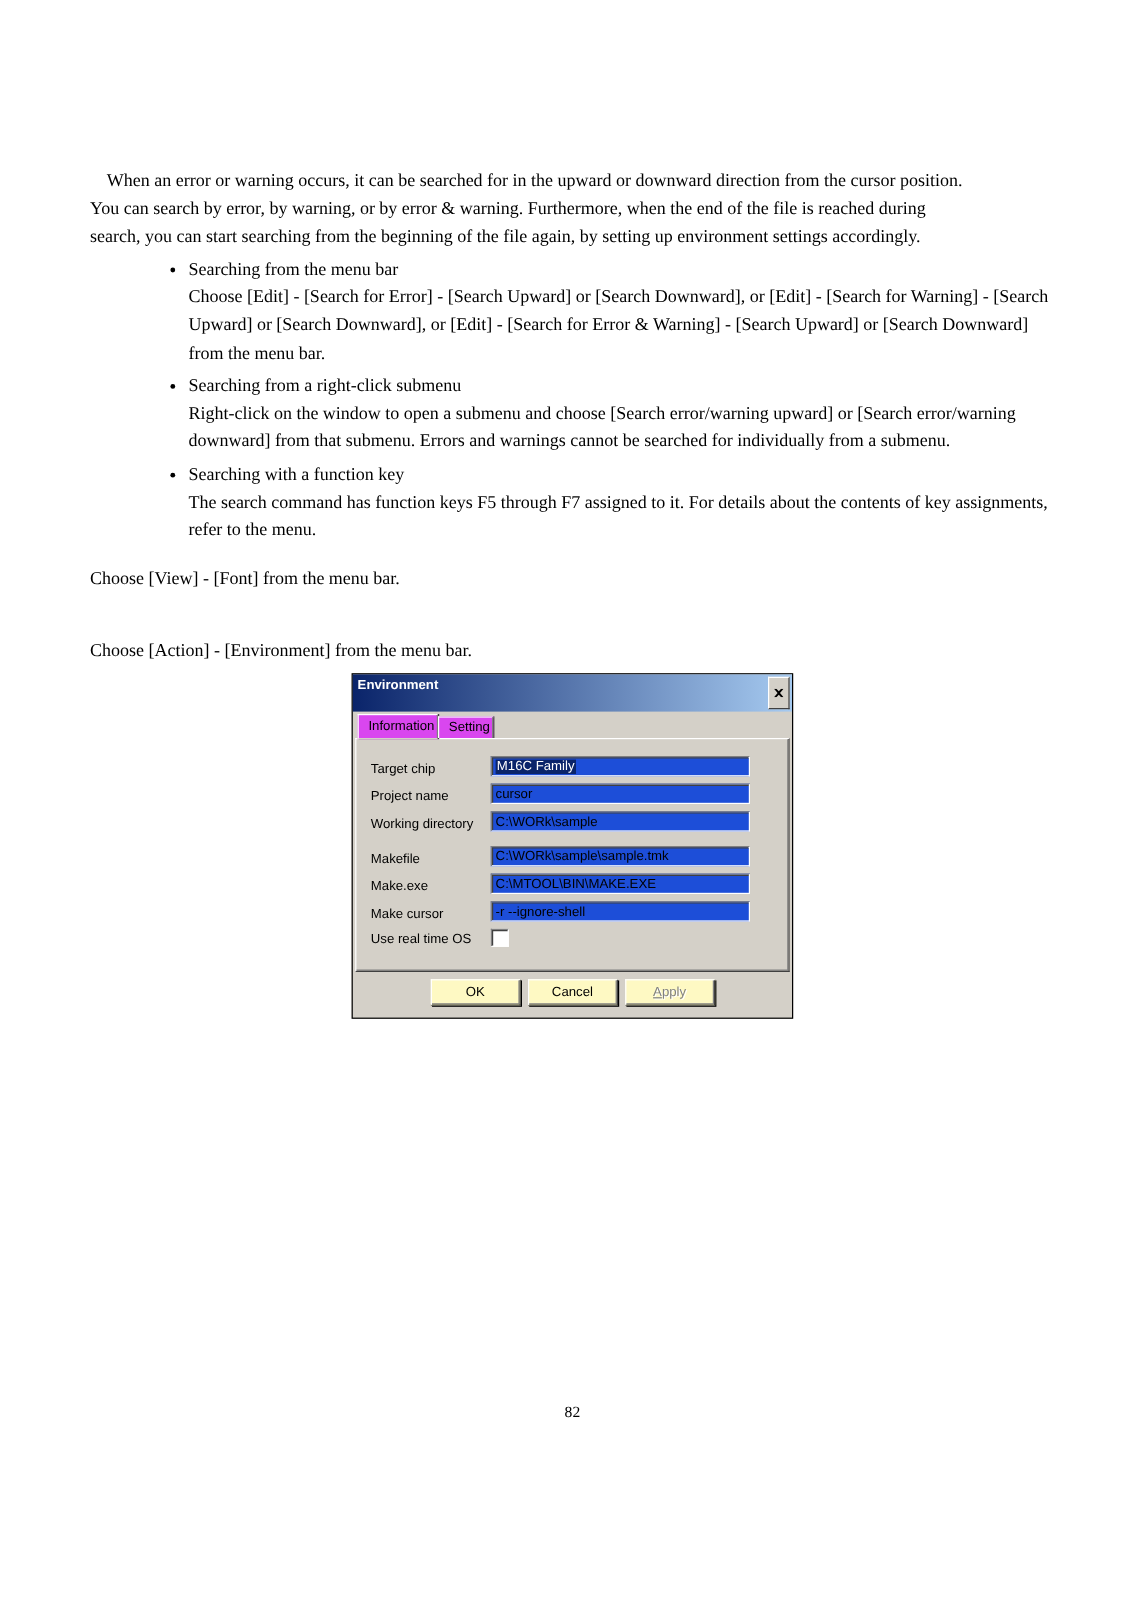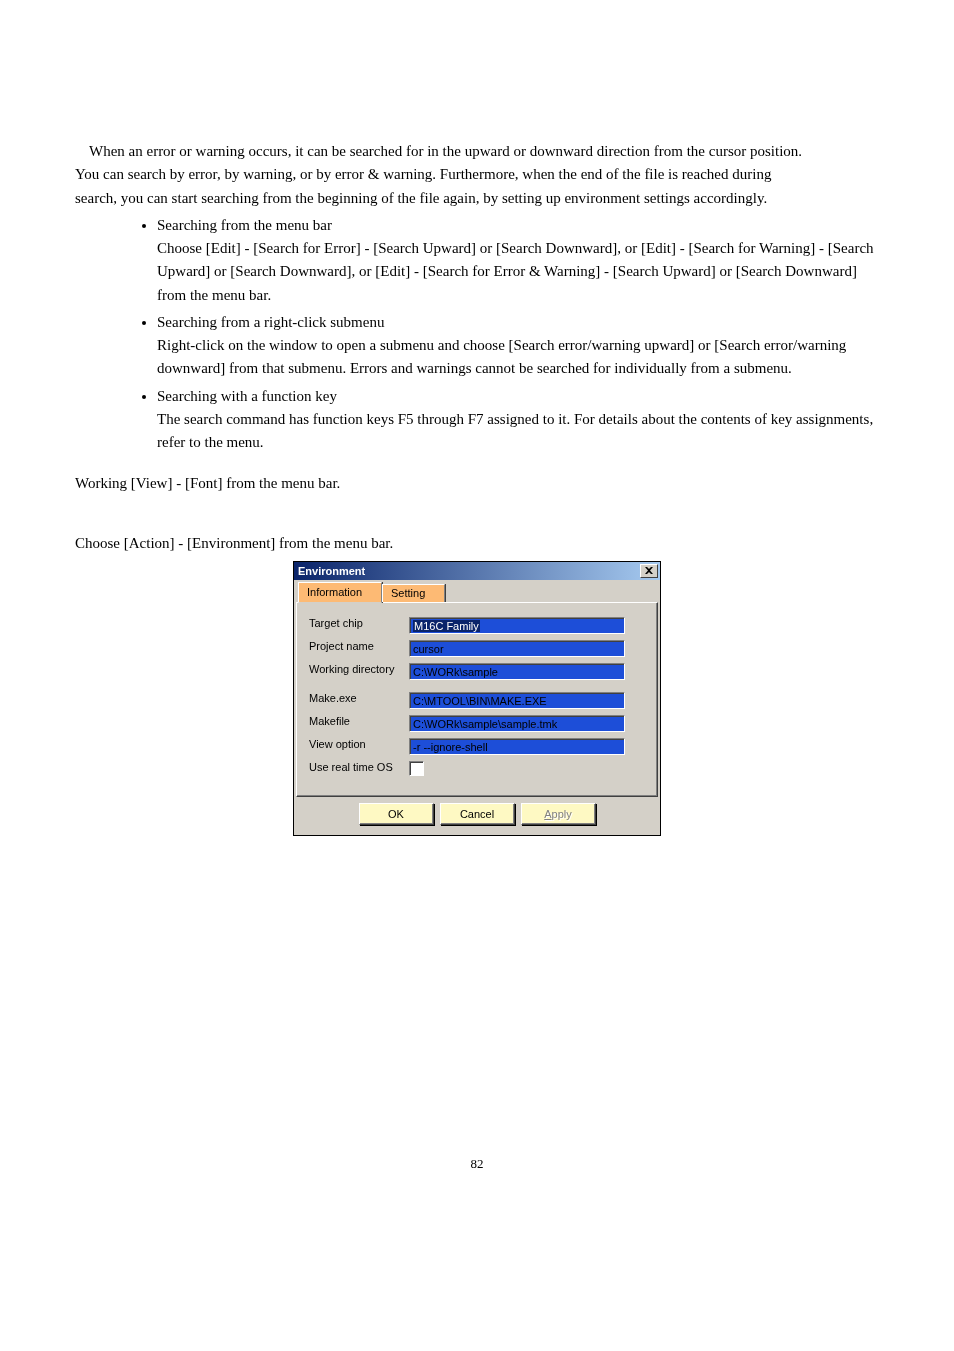--- a/index.html
+++ b/index.html
@@ -45,21 +45,21 @@
     border: 1px solid #000;
     font-family: Tahoma, Arial, sans-serif;
     font-size: 11px;
     background: #d4d0c8;
   }
   .titlebar {
     display: flex;
     align-items: stretch;
     background: linear-gradient(to right, #0a246a, #a6caf0);
     color: #fff;
-    height: 18px;
+    height: 31px;
   }
   .titlebar .title {
     flex: 1;
     padding: 3px 4px 0 4px;
     font-weight: bold;
     font-size: 11px;
   }
   .titlebar .close {
     width: 16px;
     margin: 2px;
@@ -79,25 +79,25 @@
   .dialog-body {
     padding: 2px;
   }
   .tabs {
     display: flex;
     position: relative;
     z-index: 2;
     padding-left: 2px;
   }
   .tab {
-    padding: 3px 19px 4px 8px;
+    padding: 3px 2px 4px 8px;
     border-top: 1px solid #fff;
     border-left: 1px solid #fff;
     border-right: 1px solid #808080;
-    background: #fdba74;
+    background: #d946ef;
     font-size: 11px;
     position: relative;
   }
   .tab.active {
     border-bottom: 1px solid #d4d0c8;
     margin-bottom: -1px;
     margin-top: 0px;
     box-shadow: 1px 0 0 #404040;
   }
   .tab.inactive {
@@ -110,21 +110,21 @@
     border-top: 1px solid #fff;
     border-left: 1px solid #fff;
     border-right: 1px solid #404040;
     border-bottom: 1px solid #404040;
     box-shadow: inset -1px -1px 0 #808080;
     padding: 14px 12px 14px 12px;
     margin-top: 0;
   }
   .row {
     display: flex;
-    align-items: flex-start;
+    align-items: flex-end;
     margin-bottom: 6px;
   }
   .row .lbl {
     width: 100px;
     font-size: 11px;
     color: #000;
   }
   .field {
     flex: 0 0 216px;
     height: 17px;
@@ -207,21 +207,21 @@
     <li>
       <span class="li-title">Searching from a right-click submenu</span>
       <span class="li-body">Right-click on the window to open a submenu and choose [Search error/warning upward] or [Search error/warning downward] from that submenu. Errors and warnings cannot be searched for individually from a submenu.</span>
     </li>
     <li>
       <span class="li-title">Searching with a function key</span>
       <span class="li-body">The search command has function keys F5 through F7 assigned to it. For details about the contents of key assignments, refer to the menu.</span>
     </li>
   </ul>
 
-  <div class="step">Working [View] - [Font] from the menu bar.</div>
+  <div class="step">Choose [View] - [Font] from the menu bar.</div>
 
   <div class="step" style="margin-top:36px;margin-bottom:0;">Choose [Action] - [Environment] from the menu bar.</div>
 
   <div class="dialog">
     <div class="titlebar">
       <div class="title">Environment</div>
       <div class="close">
         <svg width="8" height="7" viewBox="0 0 8 7">
             <path d="M0 0 L2 0 L4 2 L6 0 L8 0 L5 3.5 L8 7 L6 7 L4 5 L2 7 L0 7 L3 3.5 Z" fill="#000"></path>
           </svg>
@@ -243,29 +243,29 @@
           <div class="field">cursor</div>
         </div>
         <div class="row">
           <div class="lbl">Working directory</div>
           <div class="field">C:\WORk\sample</div>
         </div>
 
         <div class="group-sep"></div>
 
         <div class="row">
+          <div class="lbl">Makefile</div>
+          <div class="field">C:\WORk\sample\sample.tmk</div>
+        </div>
+        <div class="row">
           <div class="lbl">Make.exe</div>
           <div class="field">C:\MTOOL\BIN\MAKE.EXE</div>
         </div>
         <div class="row">
-          <div class="lbl">Makefile</div>
-          <div class="field">C:\WORk\sample\sample.tmk</div>
-        </div>
-        <div class="row">
-          <div class="lbl">View option</div>
+          <div class="lbl">Make cursor</div>
           <div class="field">-r --ignore-shell</div>
         </div>
         <div class="row">
           <div class="lbl">Use real time OS</div>
           <div class="check"></div>
         </div>
 
       </div>
 
       <div class="button-row">

